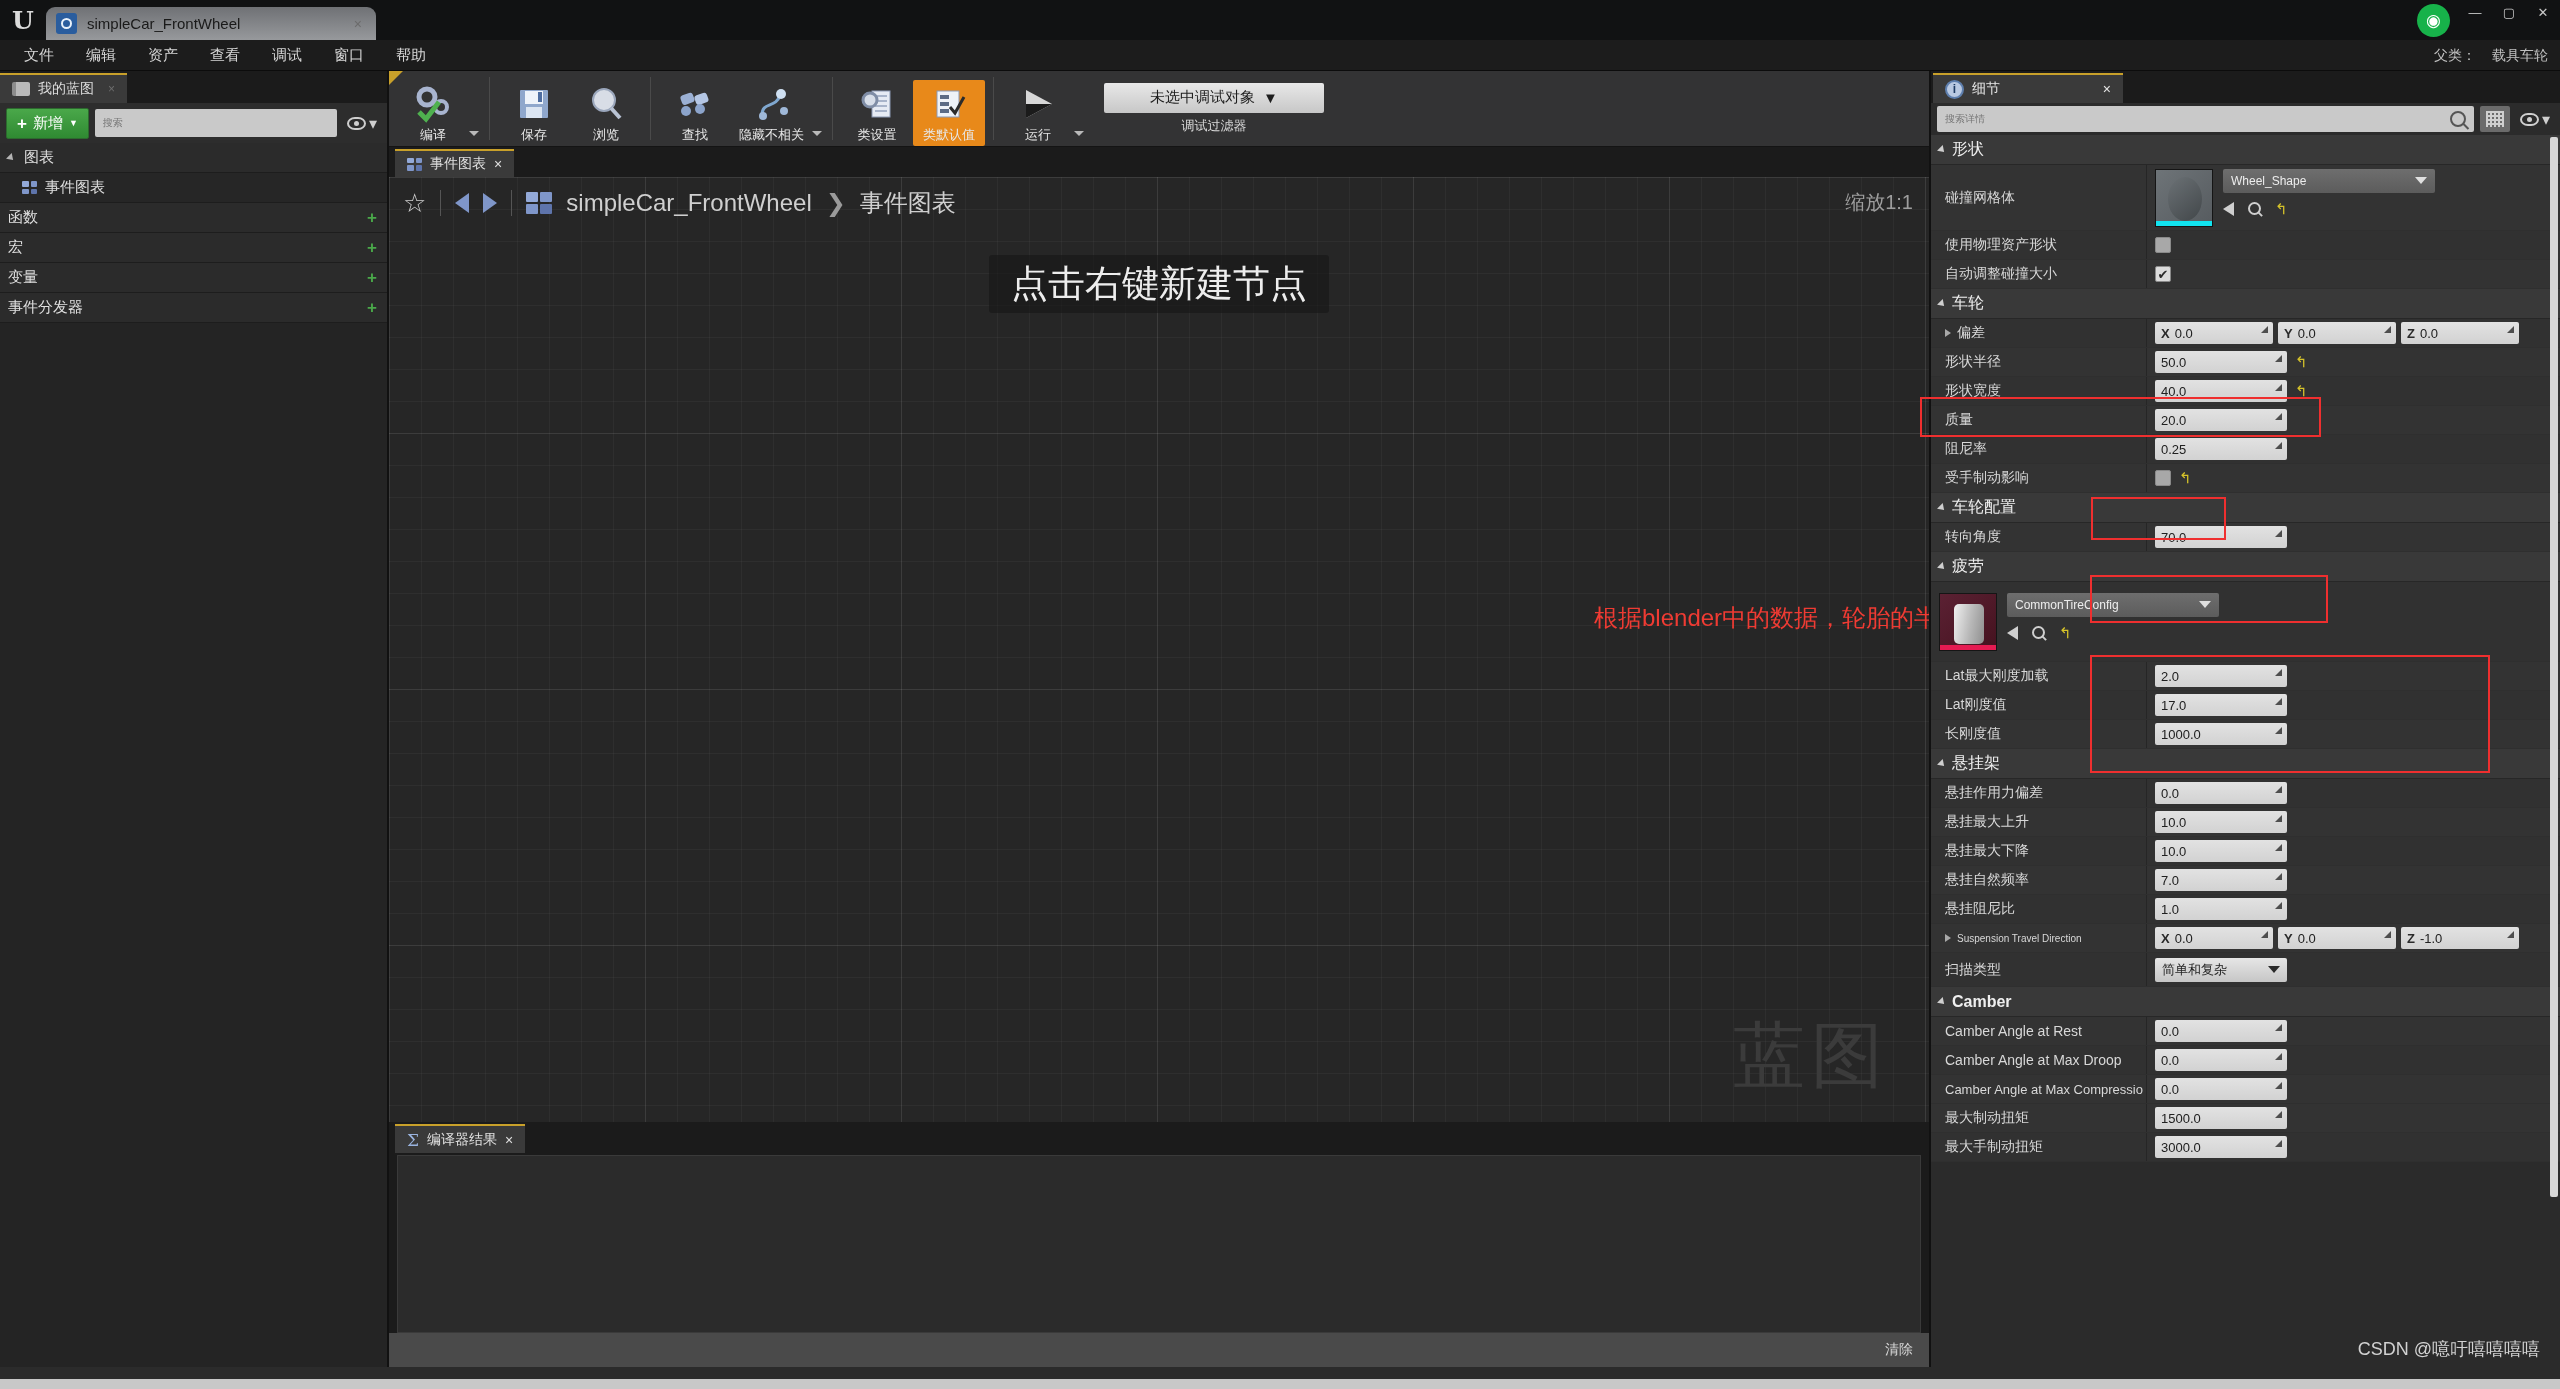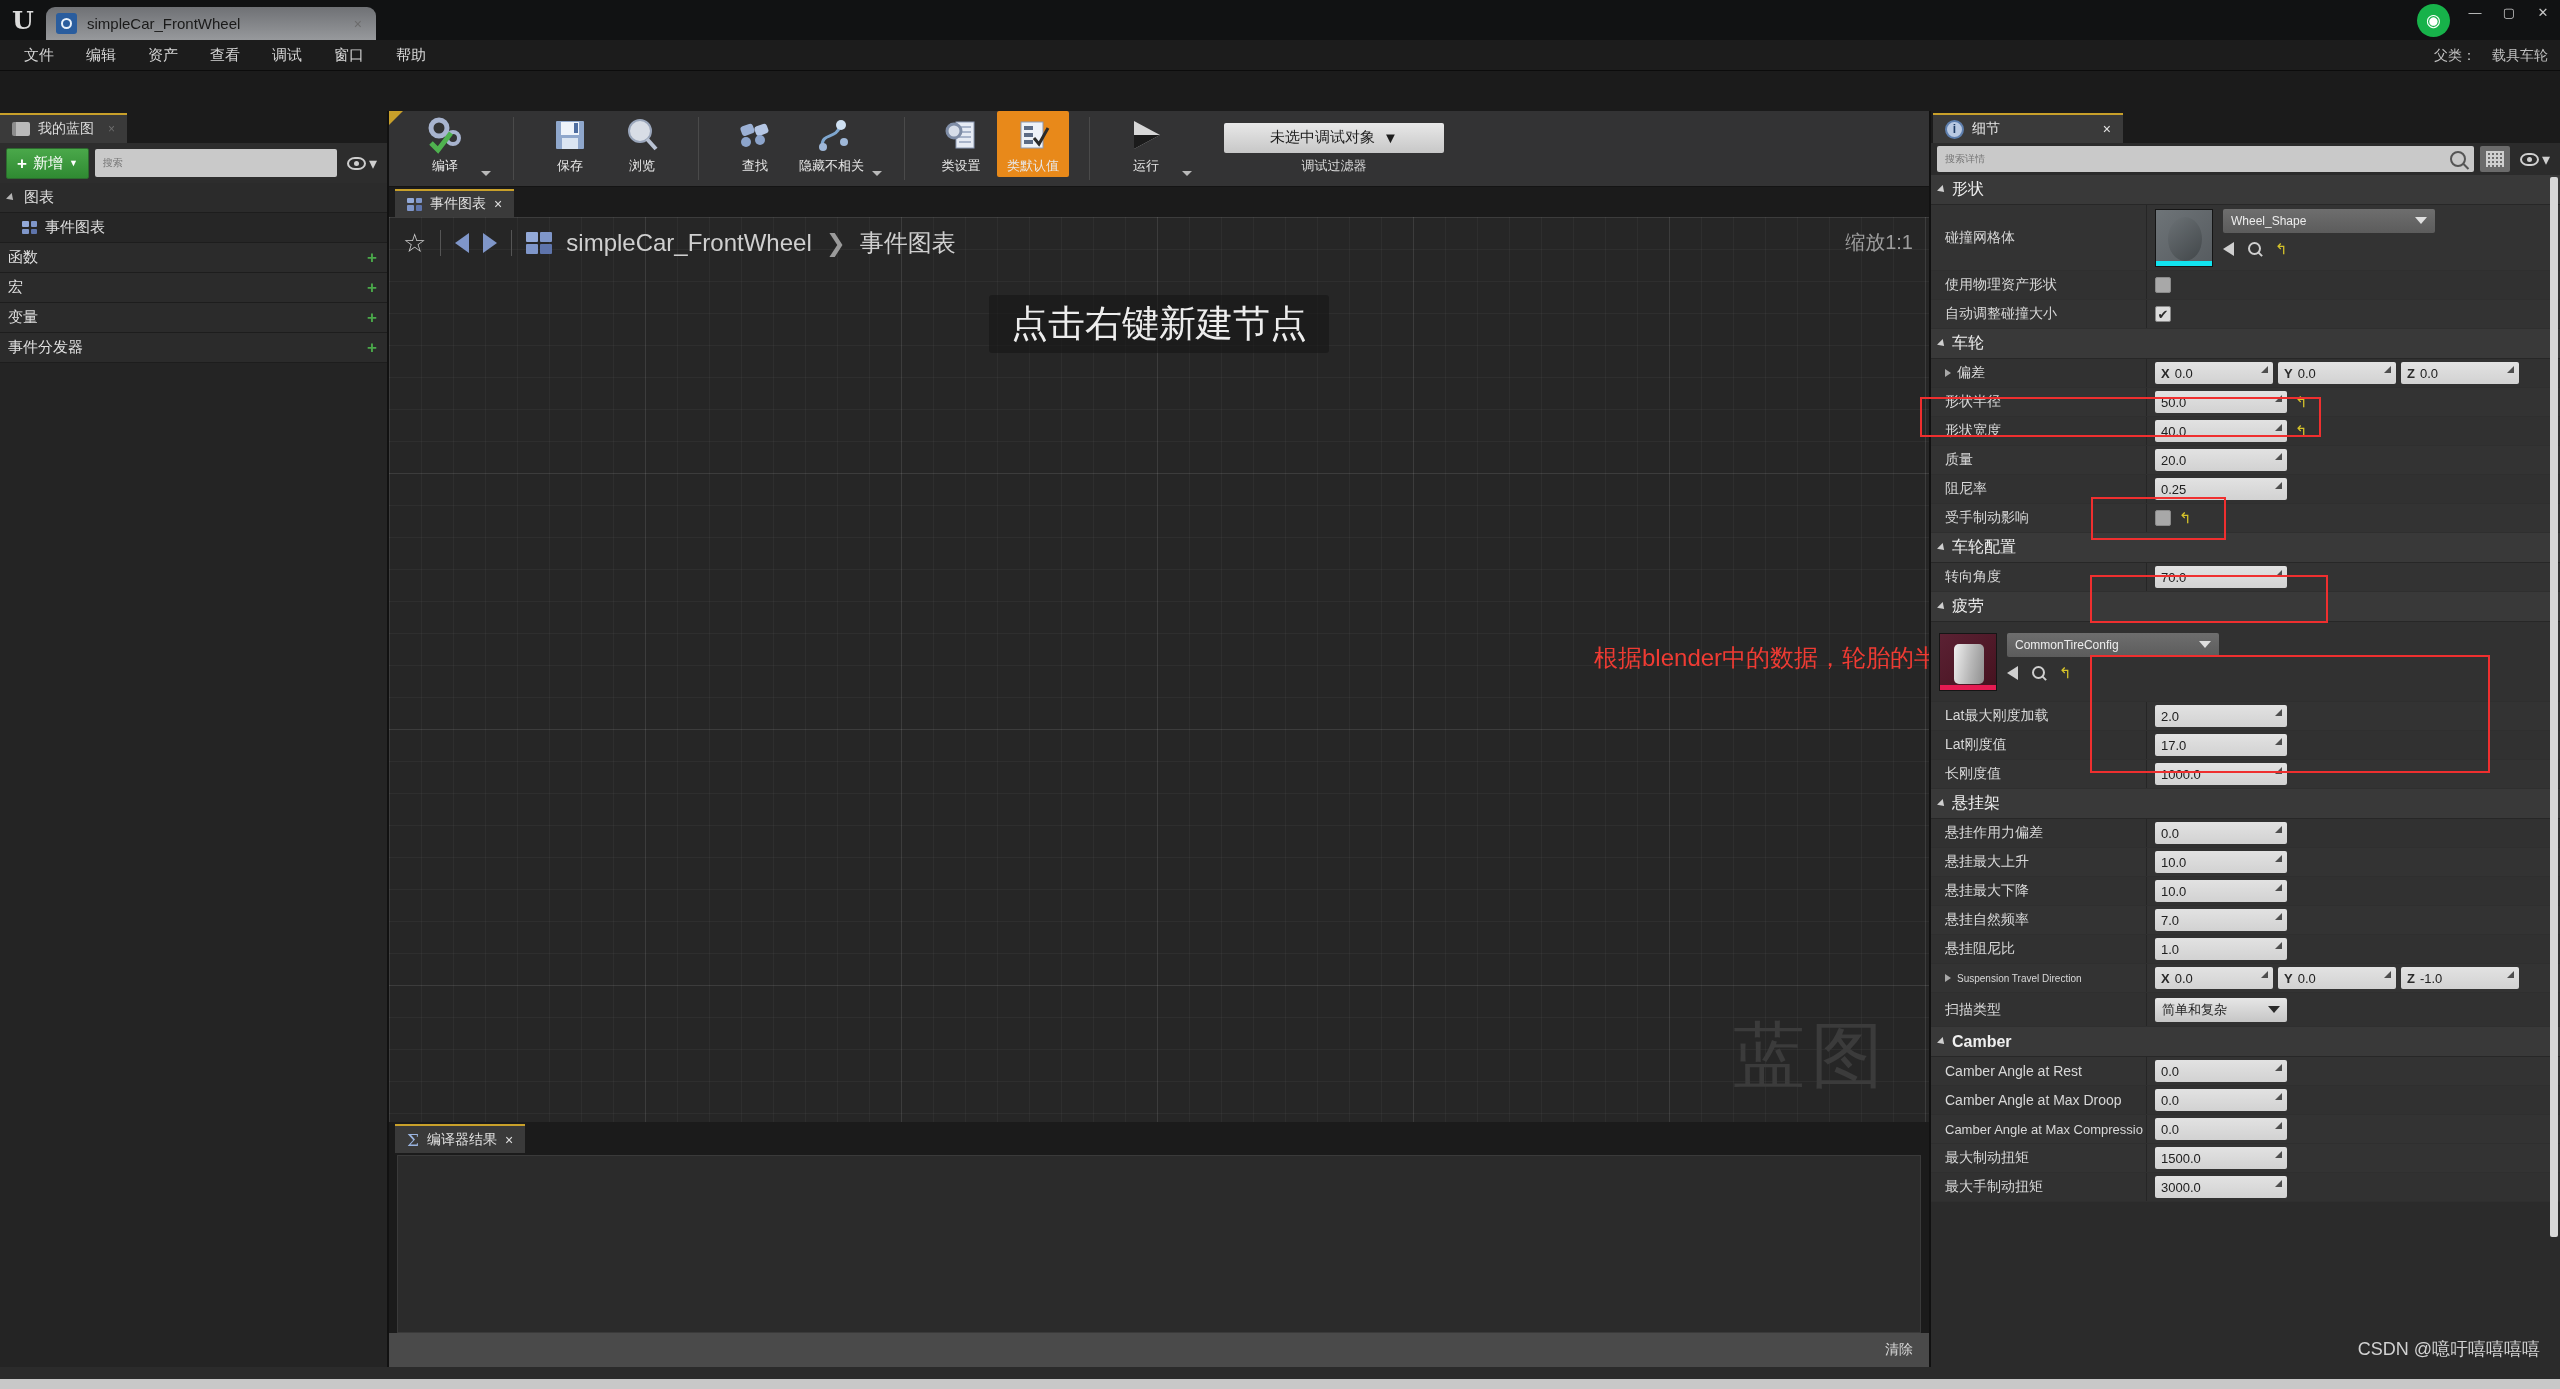--- a/index.html
+++ b/index.html
@@ -53,21 +53,21 @@
     padding-left: 10px; gap: 4px; flex: none; border-bottom: 1px solid #0c0c0c;
     position: relative;
   }
   .menubar .mi { padding: 4px 14px; font-size: 15px; color: #d5d5d5; cursor: default; }
   .menu-right {
     position: absolute; right: 12px; top: 0; height: 31px; display: flex; align-items: center;
     gap: 16px; font-size: 14px; color: #c0c0c0;
   }
 
   
-  .body { flex: 1; display: flex; min-height: 0; background: #701a75; margin-top: 40px; }
+  .body { flex: 1; display: flex; min-height: 0; background: #701a75; }
 
   
   .left { width: 389px; flex: none; background: #242424; display: flex; flex-direction: column;
           border-right: 2px solid #111; }
   .panel-tabstrip { height: 32px; background: #1b1b1b; display: flex; align-items: flex-end; }
   .panel-tab {
     height: 30px; padding: 0 12px; background: #3a3a3a; display: flex; align-items: center;
     gap: 8px; font-size: 14px; color: #ddd; border-top: 2px solid #c8a02a;
   }
   .panel-tab .tx { color: #6d6d6d; font-size: 12px; margin-left: 6px; }
@@ -109,21 +109,21 @@
   .grid-icon b:nth-child(4){ background:#5e74ab;}
   .row-plus { position: absolute; right: 10px; color: #4aa84a; font-size: 17px; font-weight: bold; }
 
   
   .center { flex: 1; display: flex; flex-direction: column; min-width: 0; background: #1b1b1b; }
 
   
   .toolbar { height: 76px; background: #333334; display: flex; align-items: stretch; flex: none;
              border-bottom: 1px solid #141414; position: relative; }
   .tb-corner { position:absolute; left:0; top:0; width:0;height:0; border-left: 14px solid #c8a02a; border-bottom: 14px solid transparent; }
-  .tb-group { display: flex; align-items: flex-start; padding: 0 20px; }
+  .tb-group { display: flex; align-items: flex-end; padding: 0 8px; }
   .tb-sep { width: 1px; background: #4a4a4a; margin: 6px 0; }
   .tb-item {
     min-width: 72px; padding: 4px 8px 2px; display: flex; flex-direction: column;
     align-items: center; justify-content: flex-start; gap: 2px; cursor: pointer; border-radius: 2px;
   }
   .tb-item.active { background: #e8891a; }
   .tb-label { font-size: 13px; color: #e7e7e7; white-space: nowrap; }
   .tb-ico { height: 40px; display:flex; align-items:center; justify-content:center; }
   .tb-caret { align-self: flex-end; margin: 0 2px 10px 0; width:0;height:0;border-left:5px solid transparent;border-right:5px solid transparent;border-top:5px solid #b9b9b9; }
   .dbgbox { display:flex; flex-direction:column; align-items:center; justify-content:center; gap:4px; padding: 6px 10px;}

